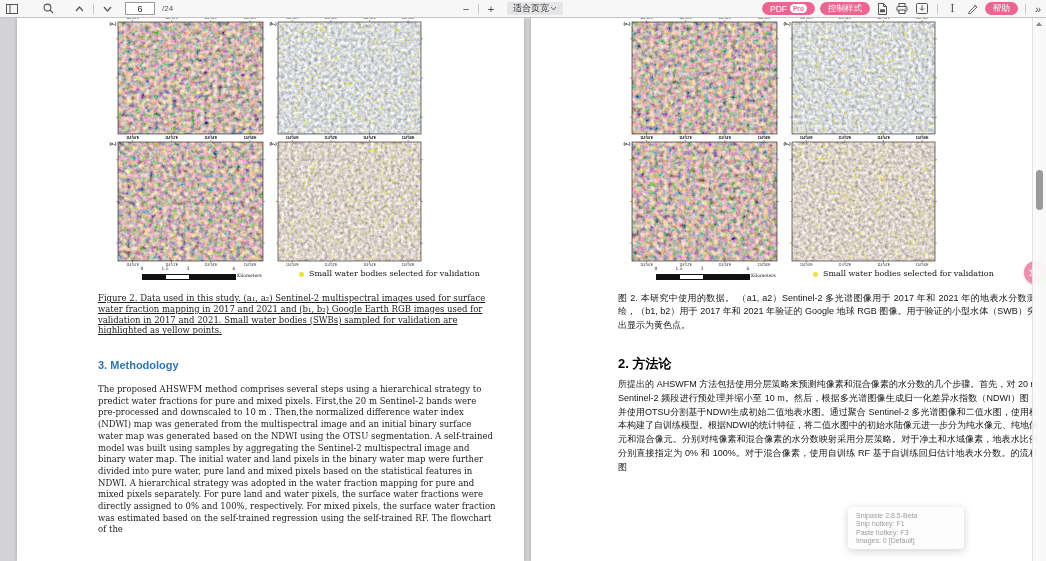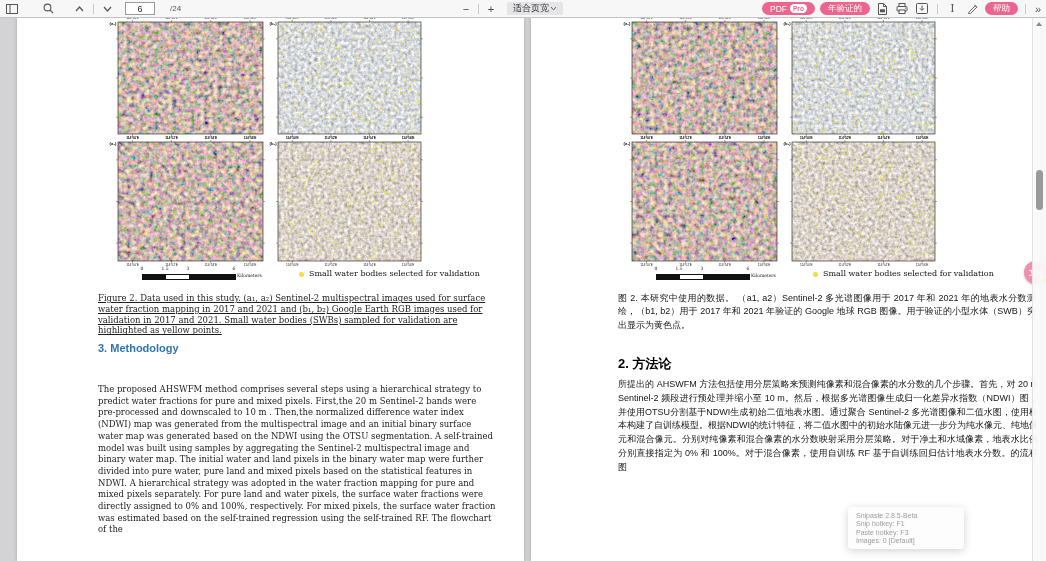--- a/index.html
+++ b/index.html
@@ -9,39 +9,39 @@
   .toolbar{position:absolute;top:0;left:0;right:0;height:17px;background:#f7f7f8;
            border-bottom:1px solid #c3c3c6;z-index:6;}
   .tb-group{position:absolute;top:0;height:17px;display:flex;align-items:center;}
   .tb-left{left:4px;gap:4px;}
   .tb-center{left:460px;gap:4px;}
   .tb-right{right:5px;gap:5px;}
   .tb-icon{width:15px;height:15px;display:flex;align-items:center;justify-content:center;color:#555;}
   .tb-sep{width:1px;height:10px;background:#c9c9cc;margin:0 2px;}
   .page-input{width:28px;height:11px;border:1px solid #9b9b9f;background:#fff;font-size:9px;
               text-align:center;color:#222;padding:0;font-family:"Liberation Sans",sans-serif;}
-  .page-total{font-size:8px;color:#555;margin-left:11px;}
+  .page-total{font-size:8px;color:#555;margin-left:3px;}
   .zoom-btn{font-size:11px;color:#444;width:12px;text-align:center;cursor:default;}
   .fit-select{height:13px;background:#e5e5e8;border-radius:2px;display:flex;align-items:center;
               padding:0 6px;font-size:9px;color:#333;gap:0;}
   .pill{height:13px;border-radius:7px;background:#ec6590;color:#fff;font-size:8.5px;
         display:flex;align-items:center;padding:0 8px;white-space:nowrap;}
   .pdf-badge{background:#fff;color:#ec6590;font-size:6.5px;font-weight:bold;border-radius:5px;
              padding:0 3px;margin-left:3px;height:9px;line-height:9px;}
   .more-btn{font-size:11px;color:#555;margin-left:2px;}
   
   .viewer{position:absolute;top:18px;left:0;right:0;bottom:0;background:#d3d3d6;}
   .page{position:absolute;top:0;bottom:0;background:#fff;box-shadow:0 0 4px rgba(0,0,0,.22);margin-left:10px;}
   .page-left{left:7px;width:507px;}
   .page-right{left:521px;width:509px;}
   .page-inner{position:absolute;inset:0;}
   .figure{position:absolute;inset:0;pointer-events:none;}
   .figure svg{position:absolute;}
   .caption-en{position:absolute;left:81px;top:275px;width:396px;font:8.5px/10.8px "DejaVu Serif",serif;color:#1c1c1c;text-decoration:underline;}
-  .heading-en{position:absolute;left:81px;top:324px;font:bold 11px "Liberation Sans",sans-serif;color:#2e74b5;}
+  .heading-en{position:absolute;left:81px;top:341px;font:bold 11px "Liberation Sans",sans-serif;color:#2e74b5;}
   .body-en{position:absolute;left:81px;top:366px;width:398px;font:8.5px/11.7px "DejaVu Serif",serif;color:#1c1c1c;}
   .caption-zh{position:absolute;left:87px;top:274px;width:418px;font:9px/13.4px "Liberation Sans",sans-serif;
               color:#151515;text-align:justify;}
   .heading-zh{position:absolute;left:87px;top:337px;font:bold 13px "Liberation Sans",sans-serif;color:#000;}
   .body-zh{position:absolute;left:87px;top:360px;width:420px;font:9px/13.8px "Liberation Sans",sans-serif;
            color:#151515;text-align:justify;}
   .sb-label{position:absolute;font-size:4.5px;color:#111;font-family:"DejaVu Serif",serif;transform:translateX(-50%);}
   .sb-unit{position:absolute;font-size:4.5px;color:#111;font-family:"DejaVu Serif",serif;}
   .sb-bar{position:absolute;display:flex;height:3.5px;border:0.5px solid #111;}
   .sb-seg{height:100%;}
@@ -113,21 +113,21 @@
         </span>
       </div>
     </div>
 
     <div class="tb-group tb-right">
       <div class="pill">
         <span>PDF</span>
         <span class="pdf-badge">Pro</span>
       </div>
       <div class="pill">
-        <span>年验证的</span>
+        <span>控制样式</span>
       </div>
       <span class="tb-icon">
         <svg width="11" height="12" viewBox="0 0 11 12">
             <path d="M1.5.5h5l3 3v8h-8z" fill="none" stroke="#555"></path>
             <path d="M6.5.5v3h3" fill="none" stroke="#555"></path>
             <rect x="3" y="6.2" width="5" height="3" rx="0.5" fill="#555"></rect>
           </svg>
       </span>
       <span class="tb-icon">
         <svg width="12" height="11" viewBox="0 0 12 11">

